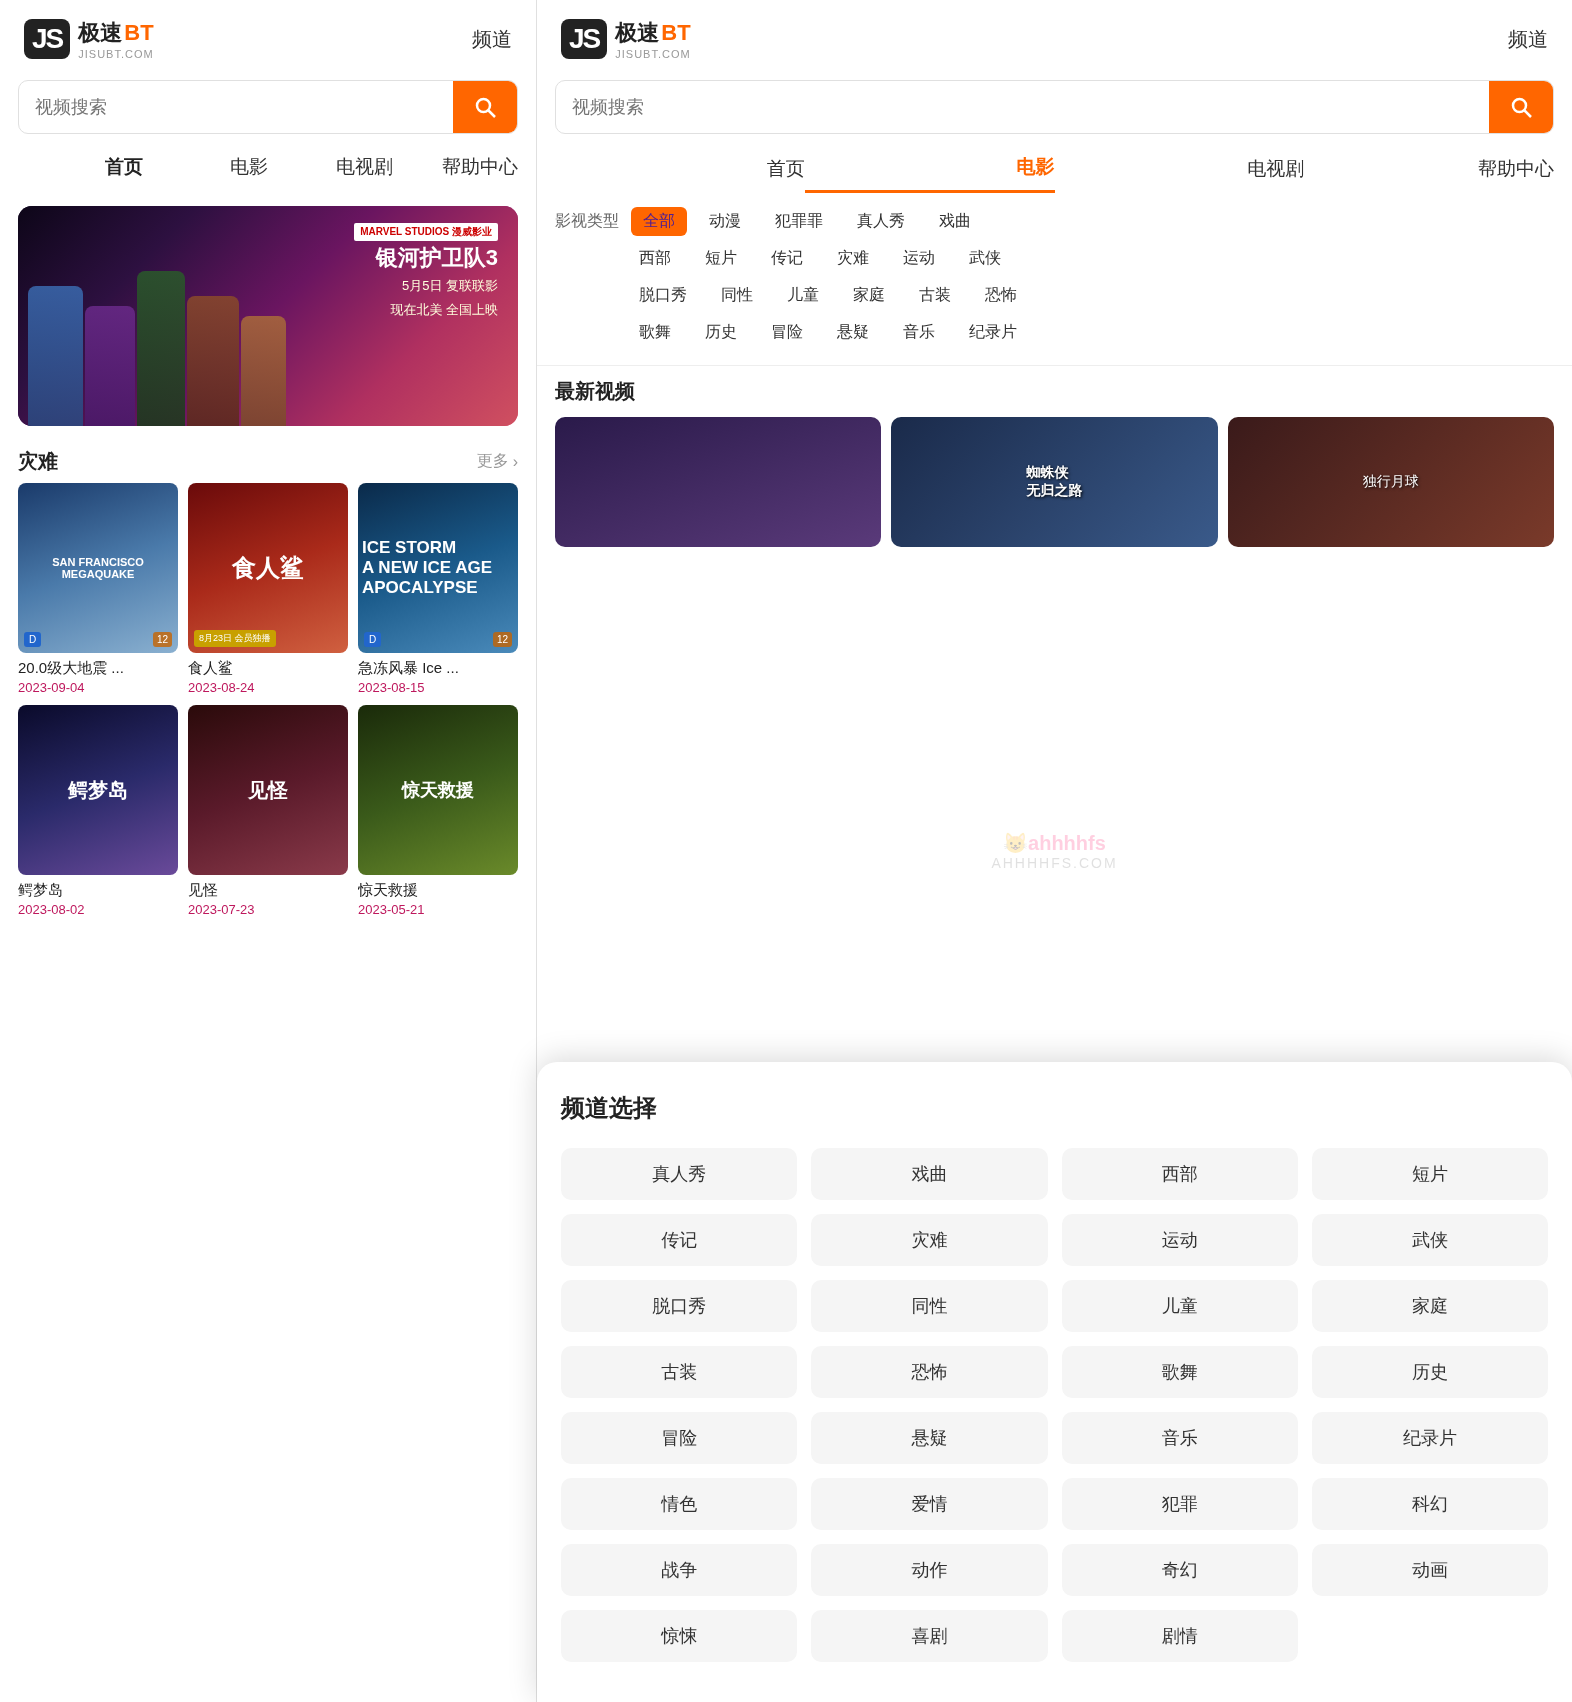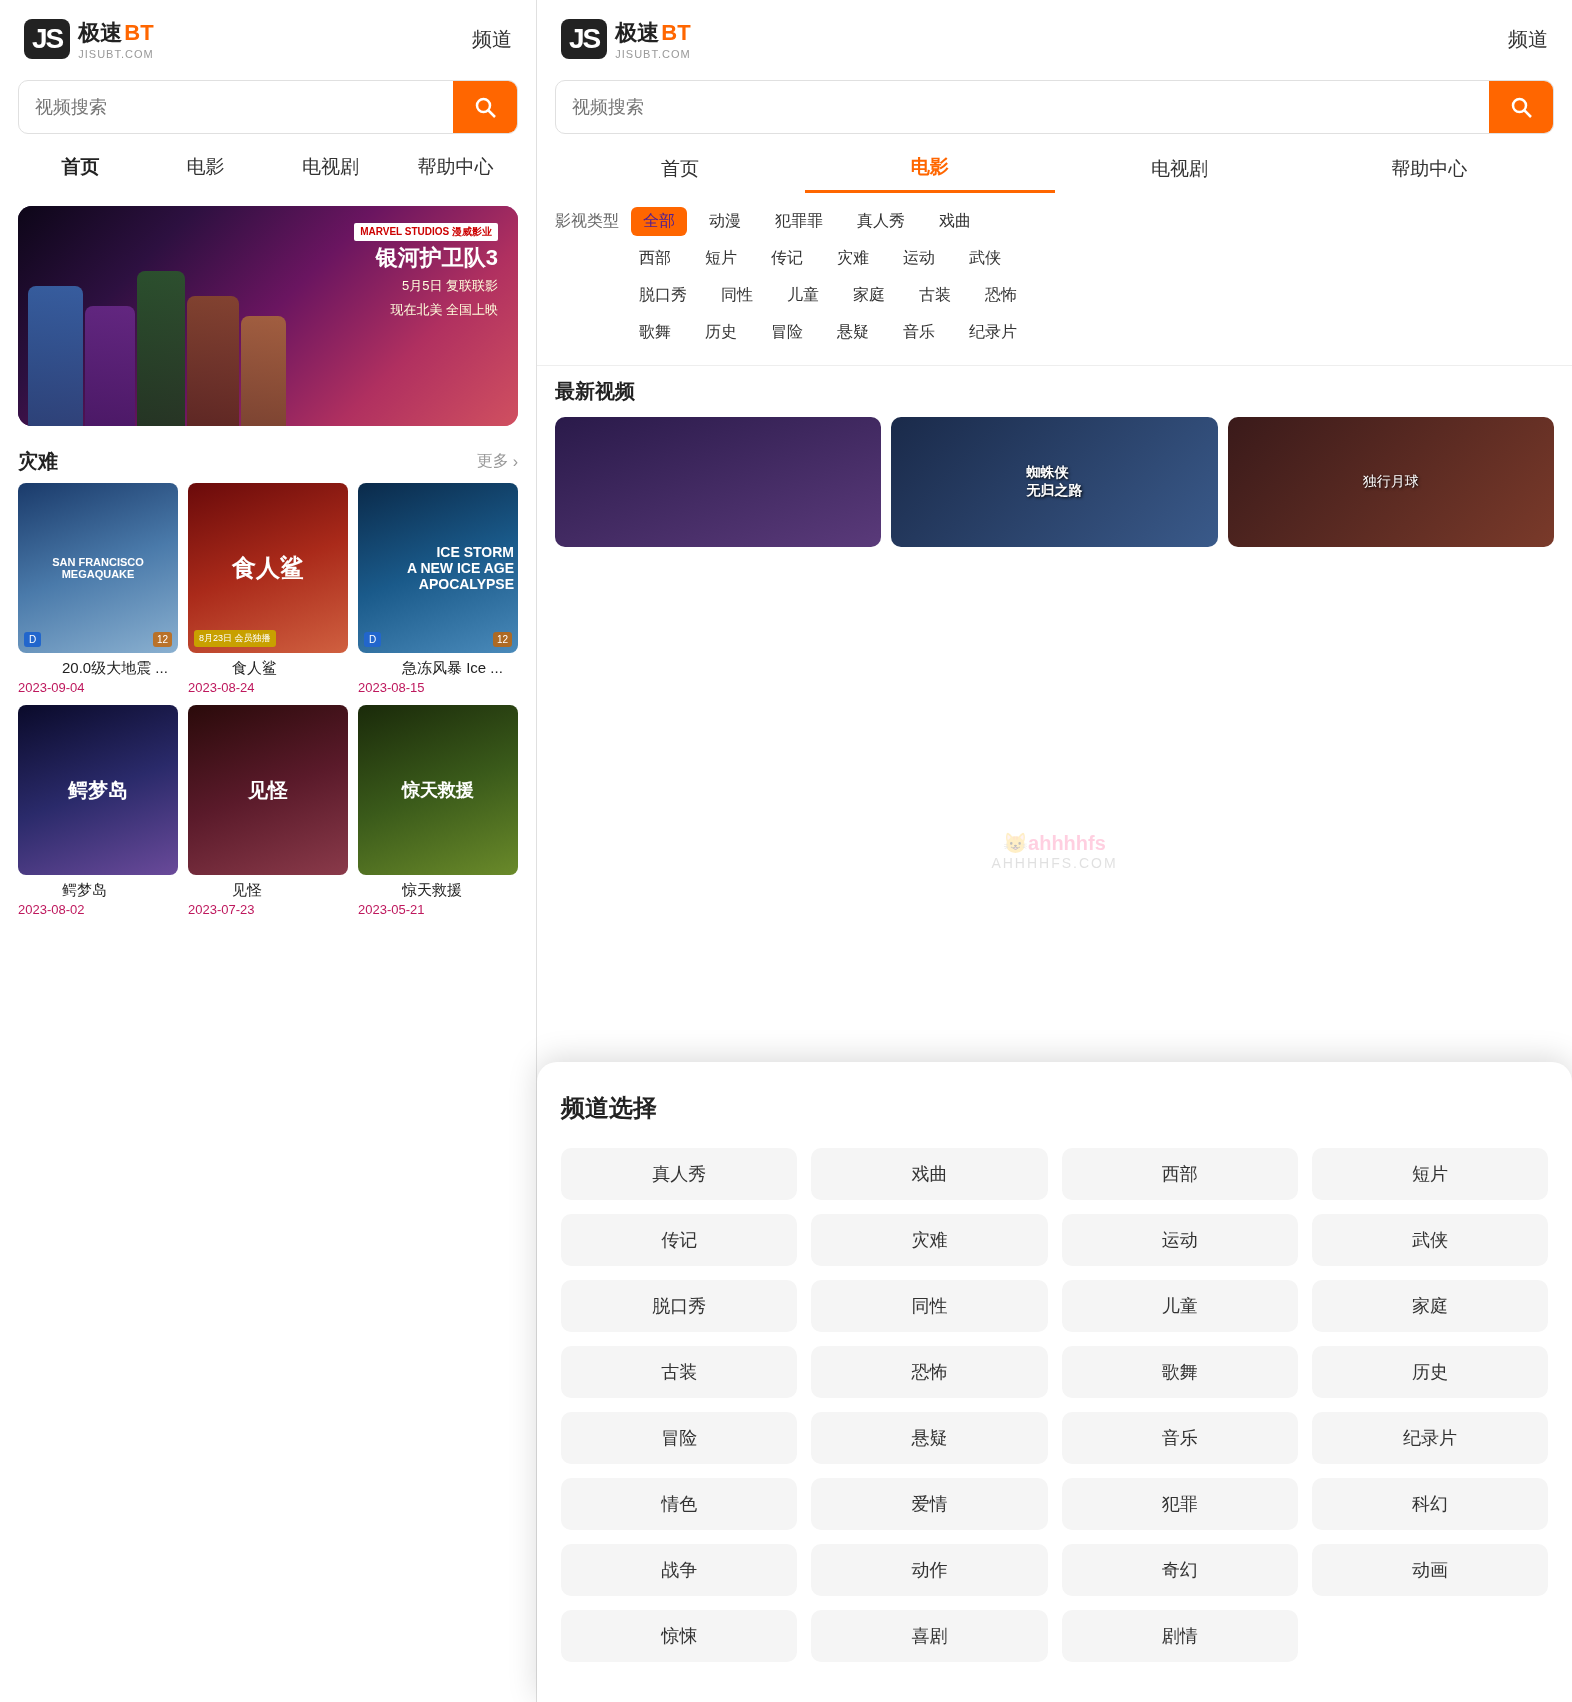--- a/index.html
+++ b/index.html
@@ -131,21 +131,21 @@
     
     .nav-bar {
       display: flex;
       gap: 0;
       padding: 0 18px;
       margin-bottom: 8px;
     }
 
     .nav-item {
       flex: 1;
-      text-align: center;
+      text-align: right;
       font-size: 19px;
       color: #333;
       padding: 10px 0;
       cursor: pointer;
       background: none;
       border: none;
     }
 
     .nav-item.active {
       font-weight: 700;
@@ -281,21 +281,20 @@
       border-radius: 3px;
     }
 
     .movie-name {
       font-size: 15px;
       color: #222;
       margin-top: 6px;
       overflow: hidden;
       text-overflow: ellipsis;
       white-space: nowrap;
-      margin-left: 44px;
     }
 
     .movie-date {
       font-size: 13px;
       color: #be185d;
       margin-top: 2px;
     }
 
     
     .right-panel .header {
@@ -538,21 +537,21 @@
         </div>
         <div class="poster-badge poster-badge-vip">8月23日 会员独播</div>
       </div>
       <div class="movie-name">食人鲨</div>
       <div class="movie-date">2023-08-24</div>
     </div>
 
     <div class="movie-card">
       <div class="movie-poster">
         <div class="poster-bg p3">
-          <span style="font-size:14px;text-align:right;padding:4px;">ICE STORM<br>A NEW ICE AGE APOCALYPSE</span>
+          <span style="font-size:17px;text-align:left;padding:4px;">ICE STORM<br>A NEW ICE AGE APOCALYPSE</span>
         </div>
         <div class="poster-badge poster-badge-d">D</div>
         <div class="poster-rating">12</div>
       </div>
       <div class="movie-name">急冻风暴 Ice ...</div>
       <div class="movie-date">2023-08-15</div>
     </div>
 
     <div class="movie-card">
       <div class="movie-poster">

